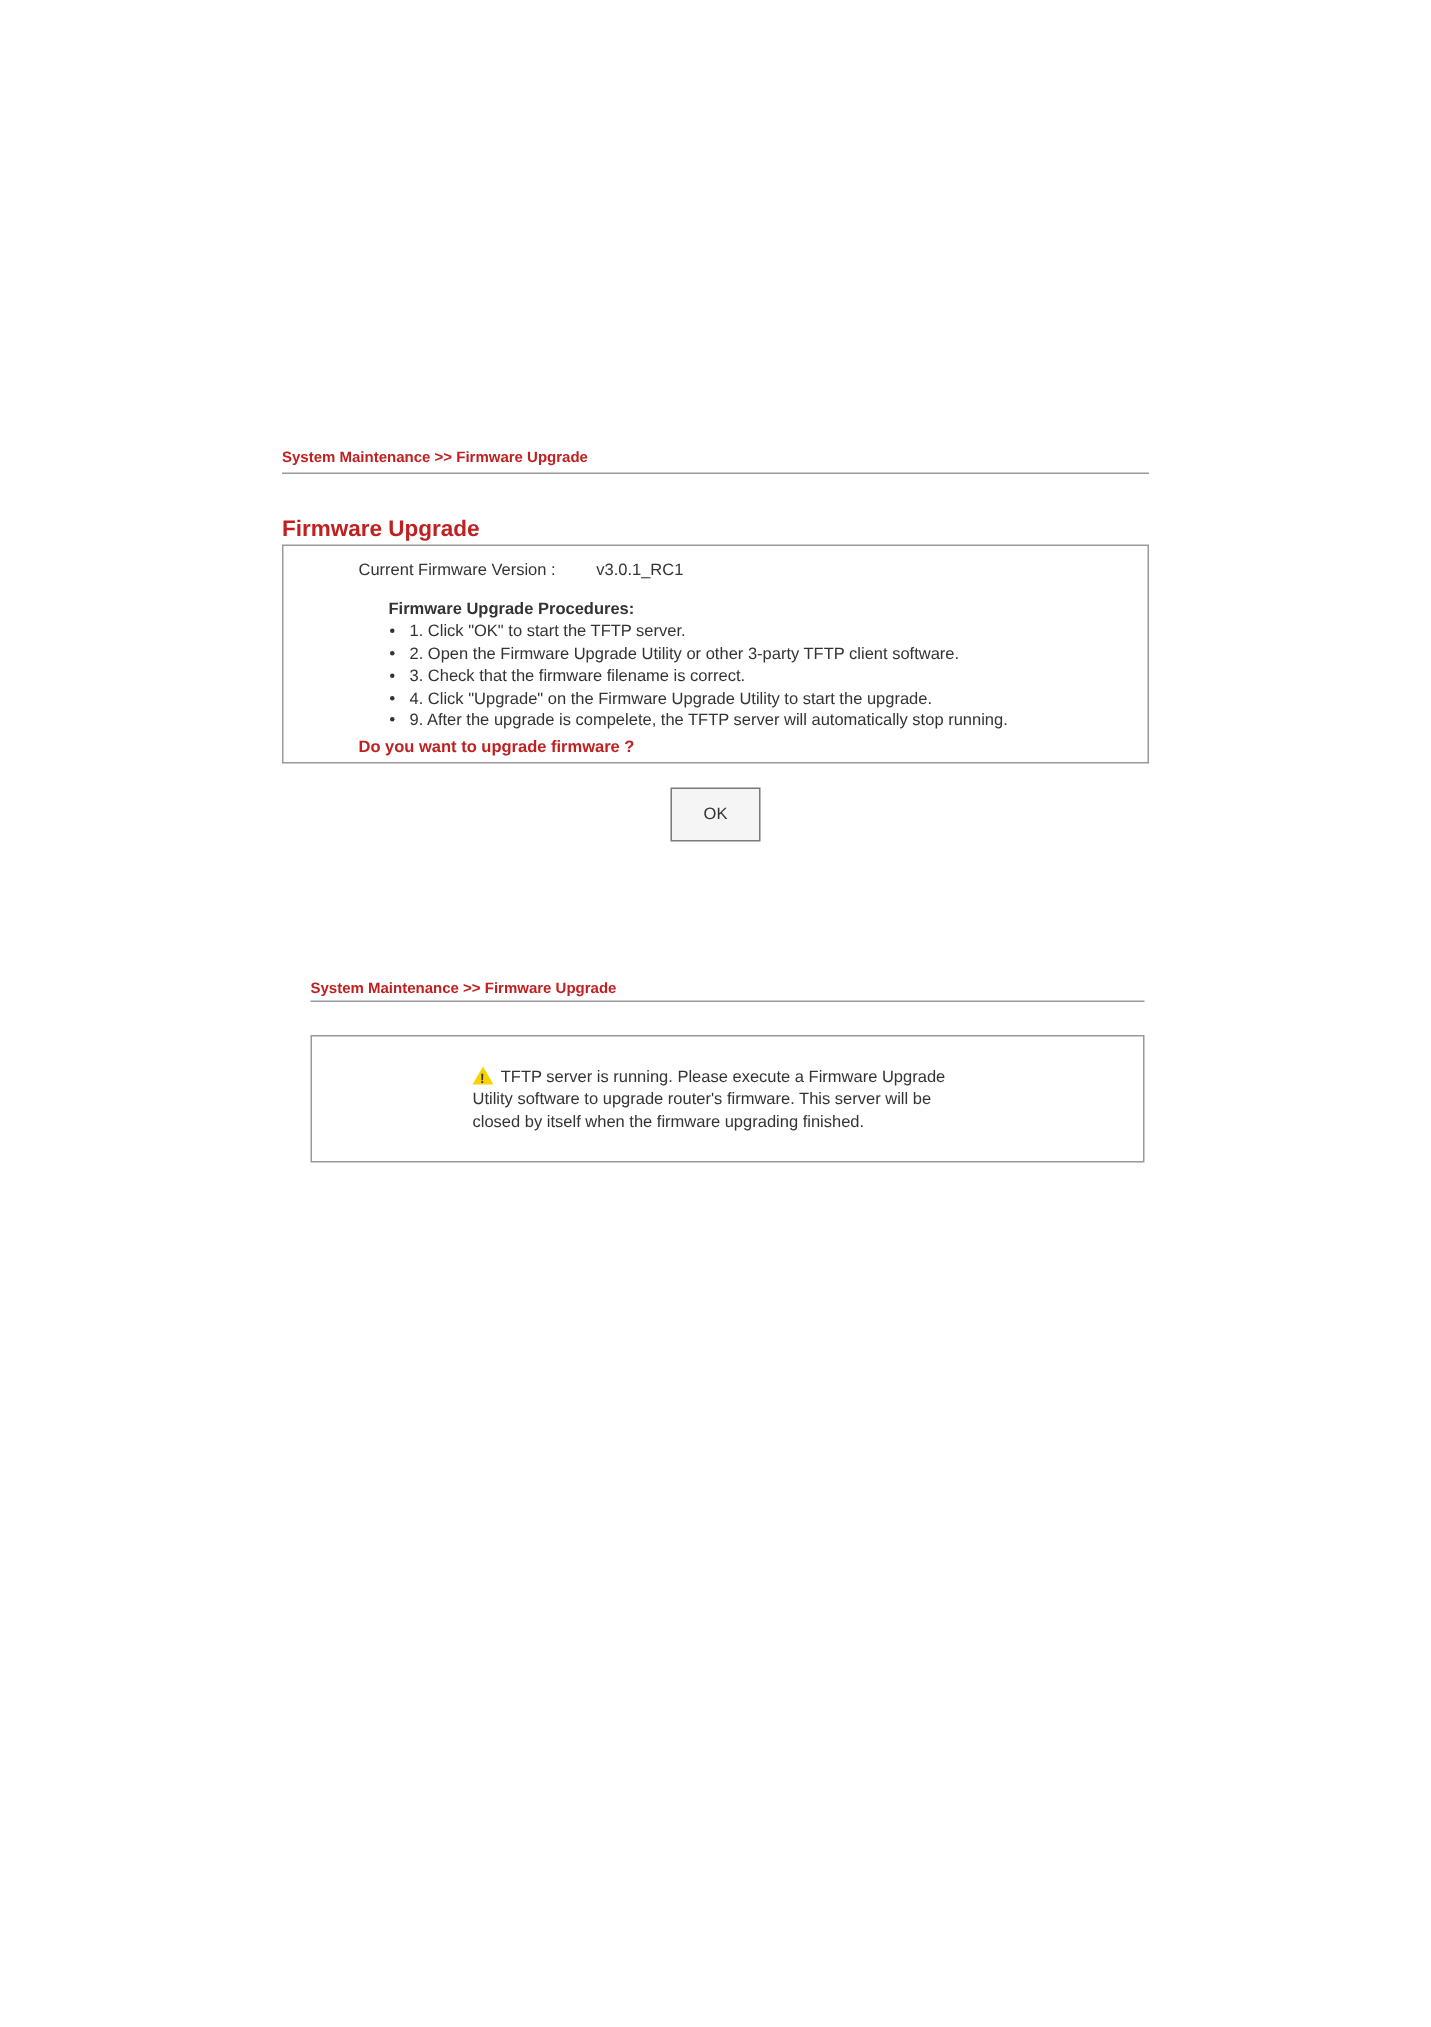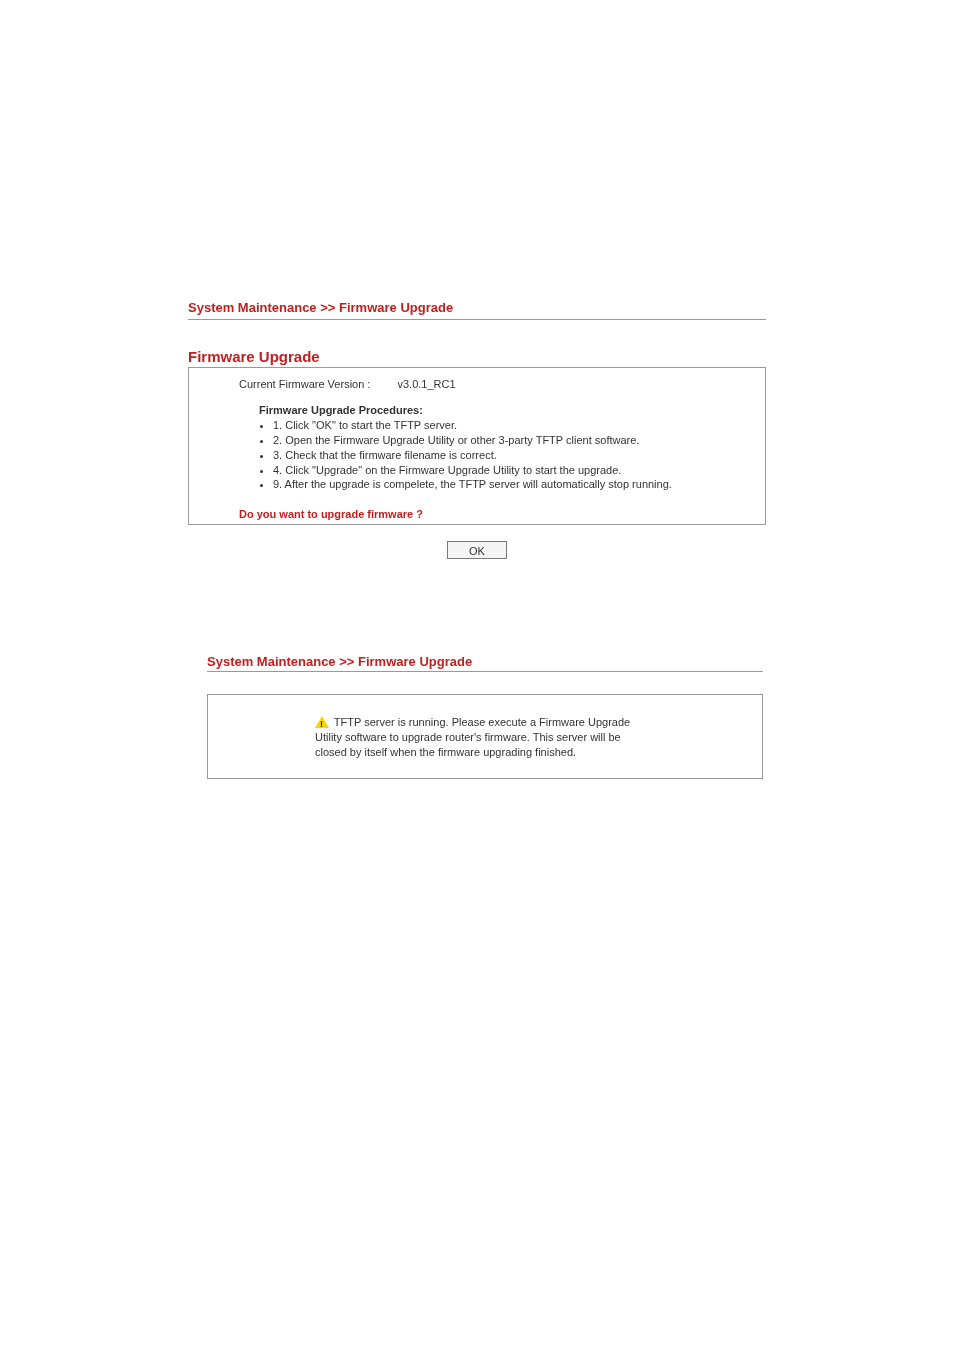--- a/index.html
+++ b/index.html
@@ -14,21 +14,21 @@
     }
     .page {
       position: absolute;
       top: 300px;
       left: 188px;
       width: 578px;
     }
     .breadcrumb {
       color: #c02020;
       font-weight: bold;
-      font-size: 13px;
+      font-size: 10px;
       margin-bottom: 4px;
     }
     .hr-top {
       border: none;
       border-top: 1px solid #999;
       margin-bottom: 28px;
     }
     .section-title {
       color: #c02020;
       font-weight: bold;
@@ -57,30 +57,30 @@
       list-style: disc;
       margin-left: 14px;
       color: #333;
     }
     .procedures ul li {
       line-height: 1.35;
     }
     .confirm {
       color: #c02020;
       font-weight: bold;
-      margin: 16px 0 4px 36px;
+      margin: 4px 0 4px 36px;
     }
     .btn-row {
       text-align: center;
       margin-top: 16px;
     }
     .ok-btn {
       display: inline-block;
       width: 60px;
-      height: 18px;
+      height: 36px;
       line-height: 18px;
       border: 1px solid #7a7a7a;
       background: #f5f5f5;
       font-size: 11px;
       cursor: pointer;
       color: #333;
     }
     .page2 {
       position: absolute;
       top: 654px;

